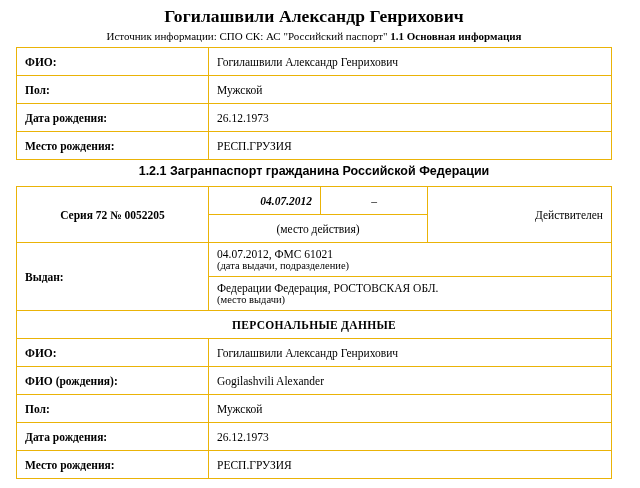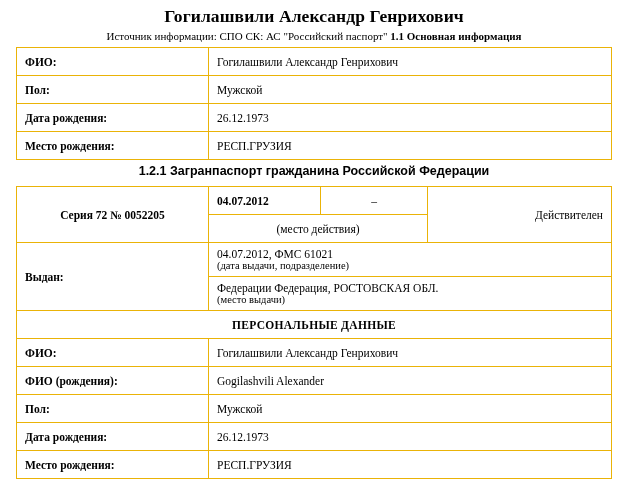--- a/index.html
+++ b/index.html
@@ -77,23 +77,24 @@
     font-size: 12.5px;
     padding: 4px 0 8px 0;
     font-family: Liberation Sans, sans-serif;
   }
   td.serial {
     font-weight: bold;
     text-align: center;
     width: 175px;
   }
   td.date-cell {
-    text-align: left;
+    text-align: right;
     font-weight: bold;
     width: 95px;
+    font-style: italic;
   }
   td.dash-cell {
     text-align: center;
     width: 90px;
   }
   td.valid-cell {
     text-align: right;
   }
   td.note-cell {
     text-align: center;

